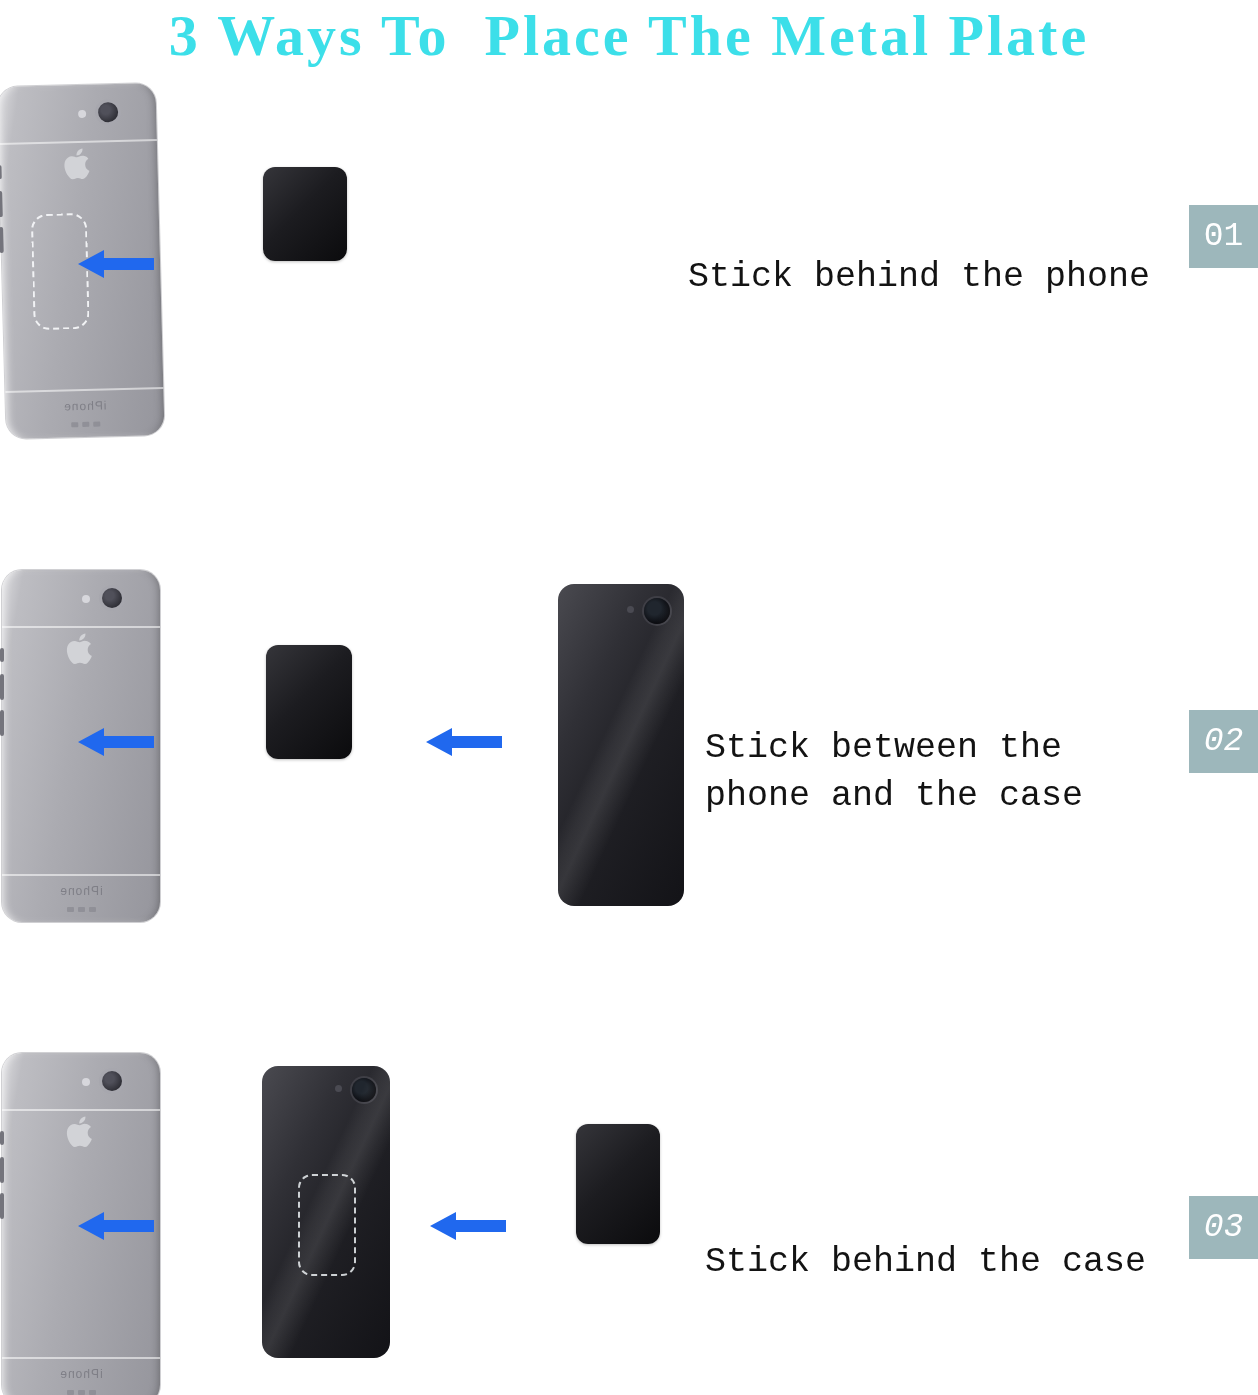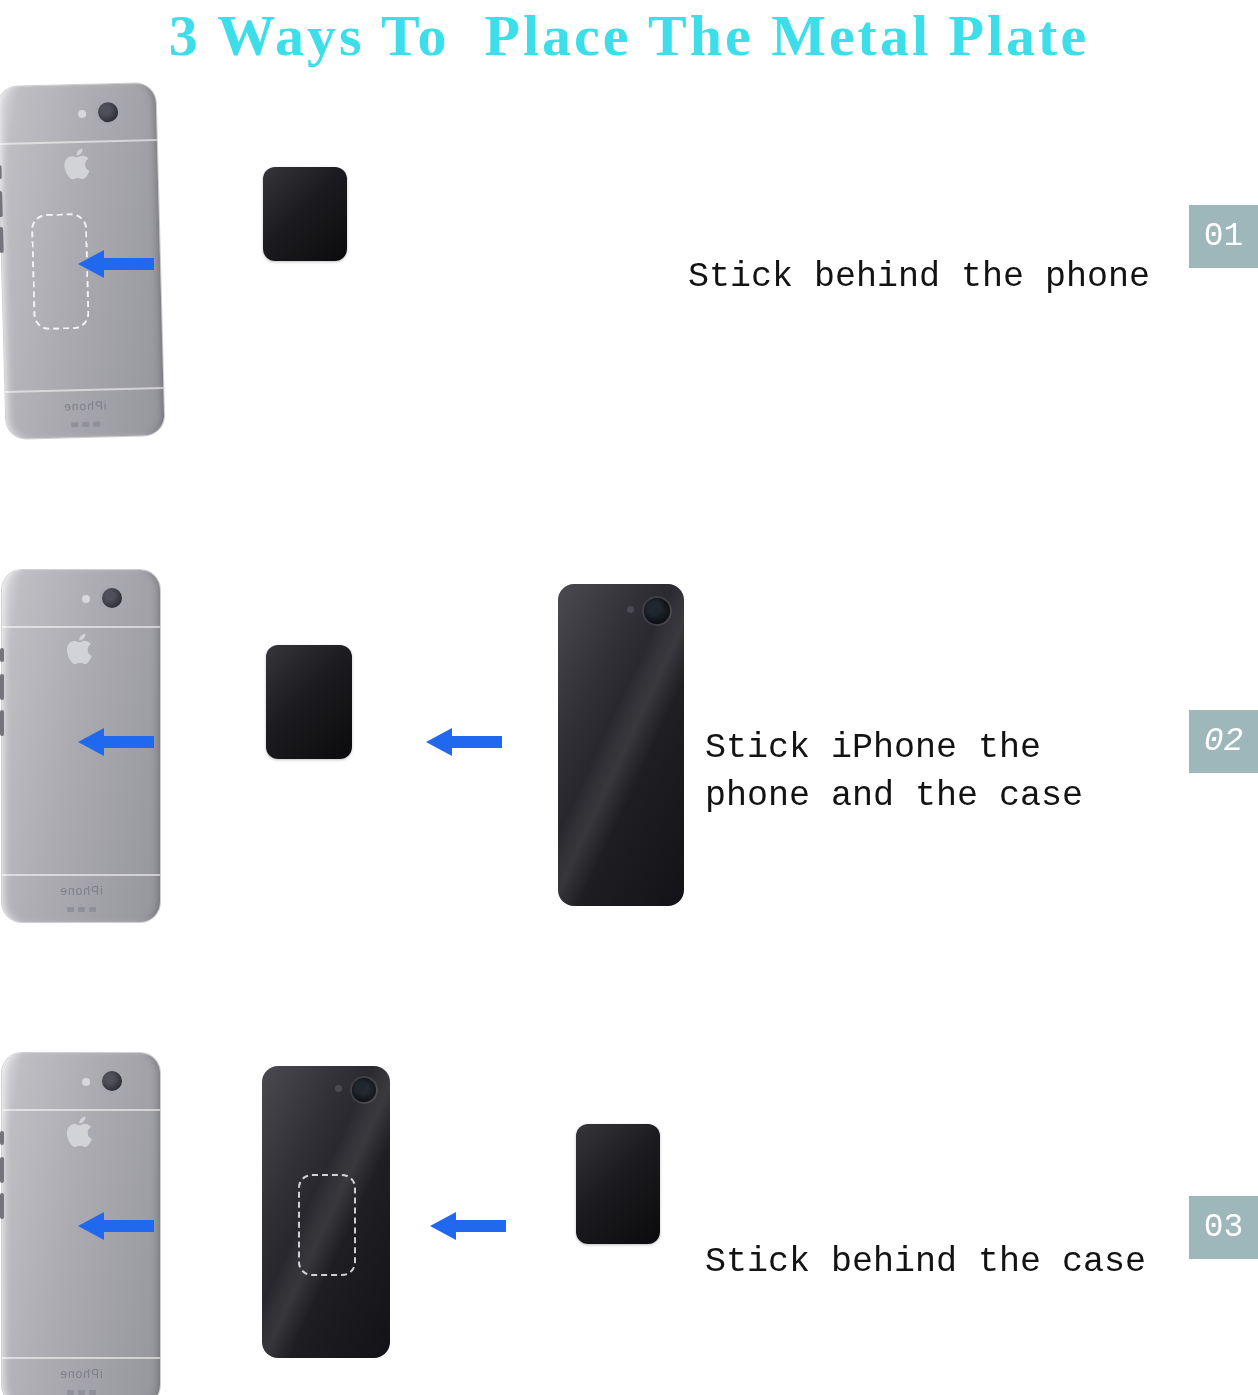--- a/index.html
+++ b/index.html
@@ -231,21 +231,21 @@
       <svg viewBox="0 0 76 32">
           <path d="M76 10 H26 V2 L0 16 L26 30 V22 H76 Z"></path>
         </svg>
     </div>
 
     <div class="black-device" style="left:558px;top:14px;width:126px;height:322px;">
       <div class="bd-cam"></div>
       <div class="bd-dot"></div>
     </div>
 
-    <div class="caption wrap" style="left:705px;top:118px;">Stick iPhone the phone and the case</div>
+    <div class="caption wrap" style="left:705px;top:118px;">Stick between the phone and the case</div>
 
     <div class="badge" style="top:140px;font-style:italic;">02</div>
   </div>
 
   <div class="row row3">
 
     <div class="silver-phone" style="left:2px;top:0;">
       <div class="antenna top"></div>
       <div class="antenna bottom"></div>
       <div class="sp-camera"></div>
@@ -281,16 +281,16 @@
     <div class="arrow" style="left:430px;top:157px;">
       <svg viewBox="0 0 76 32">
           <path d="M76 10 H26 V2 L0 16 L26 30 V22 H76 Z"></path>
         </svg>
     </div>
 
     <div class="plate" style="left:576px;top:71px;width:84px;height:120px;"></div>
 
     <div class="caption" style="left:705px;top:149px;">Stick behind the case</div>
 
-    <div class="badge" style="top:143px;">03</div>
+    <div class="badge" style="top:143px;font-style:italic;">03</div>
   </div>
 
 </div>
 
 </body></html>

